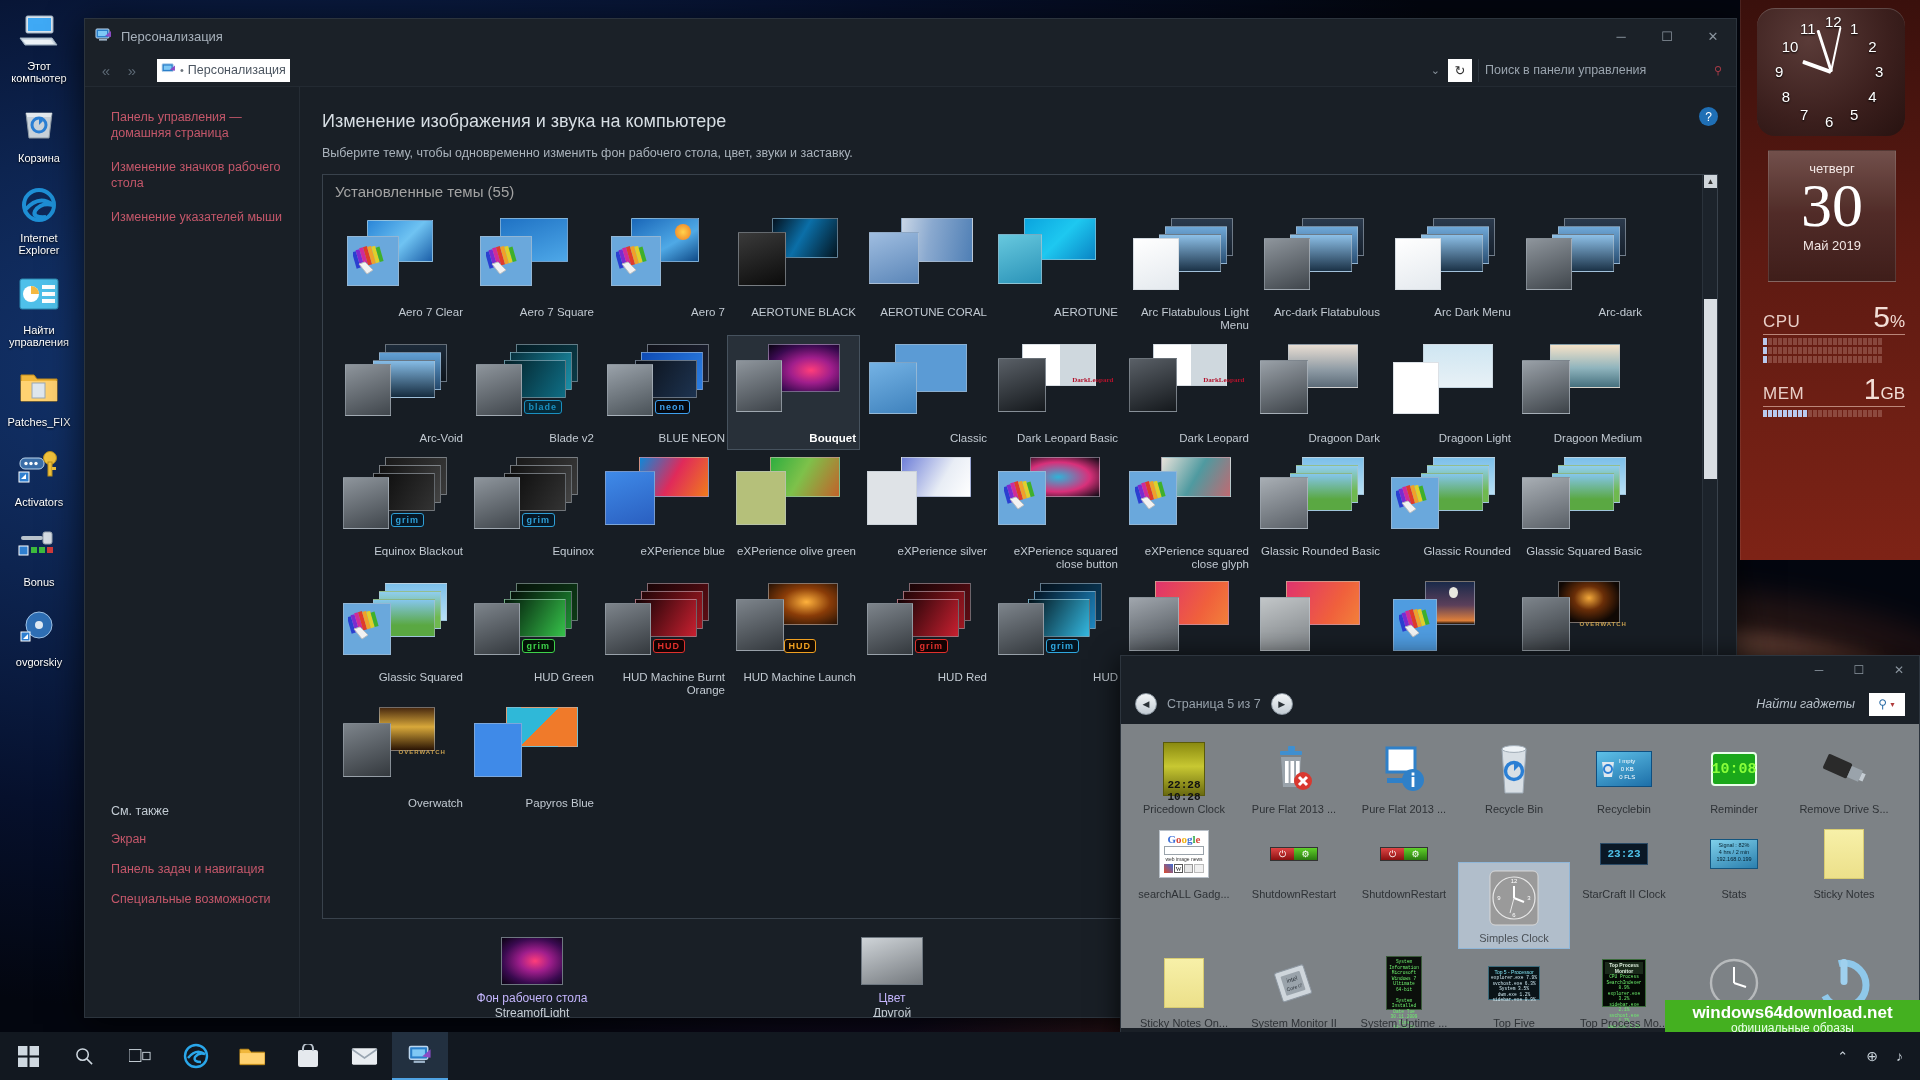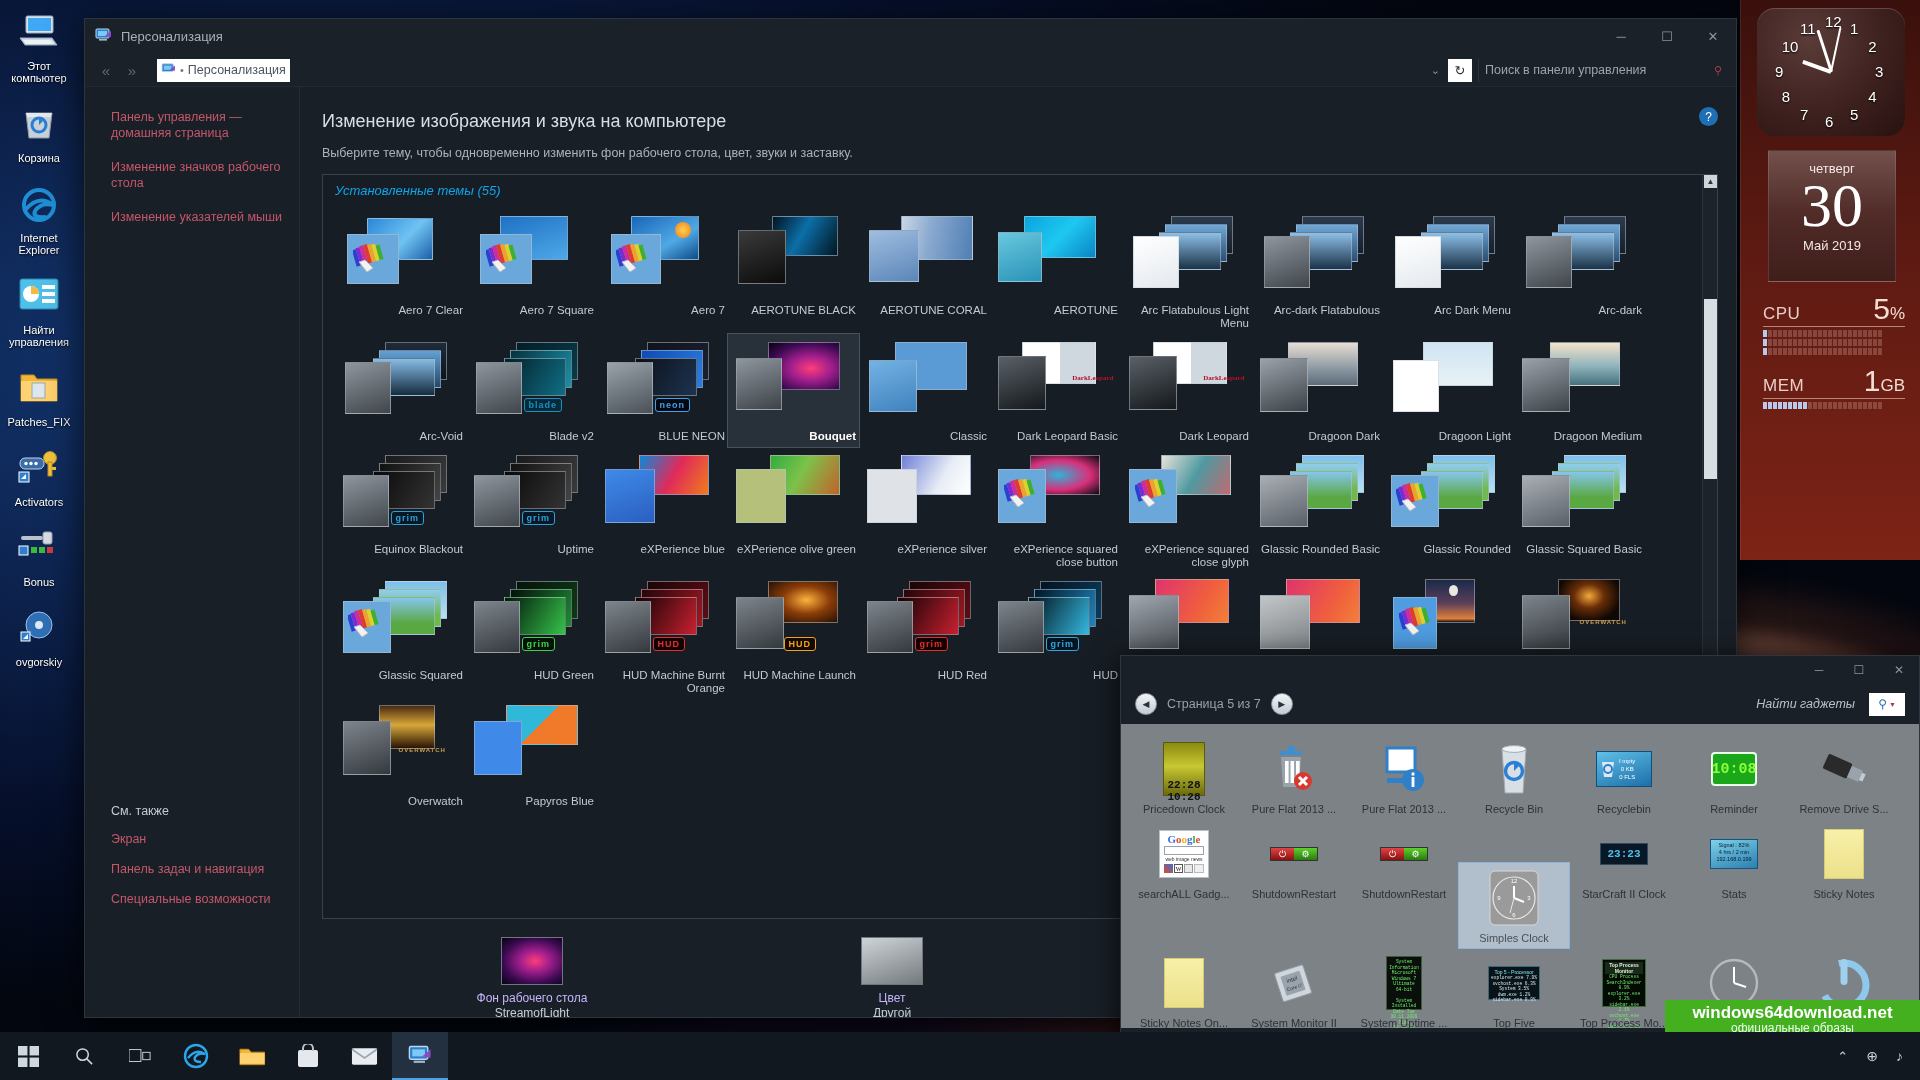--- a/index.html
+++ b/index.html
@@ -111,21 +111,21 @@
   #cp-sub{ color:#aab3bc; font-size:12.5px; margin-bottom:14px;}
   #help-btn{
     position:absolute; right:18px; top:20px; width:19px;height:19px;border-radius:50%;
     background:#1f6fb5; color:#fff; font-size:12px; display:flex;align-items:center;justify-content:center;
   }
 
   #themes-panel{
     position:relative; border:1px solid #39424c; background:#171d24;
     height:745px; overflow:hidden;
   }
-  #themes-title{ color:#0ea5e9; font-size:13px; padding:8px 0 4px 12px;font-style:italic;}
+  #themes-title{ color:#a3a3a3; font-size:15px; padding:8px 0 4px 12px;}
   #themes-grid{
     display:flex; flex-wrap:wrap; padding:6px 14px 0 12px; gap:0;
   }
   .theme{
     width:131px; padding:6px 3px 4px; text-align:right;
   }
   .theme.selected{ background:#283039; outline:1px solid #46525e;}
   .theme .thumbwrap{
     height:84px; position:relative; margin:0 auto 6px; width:120px;
   }
@@ -226,21 +226,21 @@
   .hand{ position:absolute; background:#fff; transform-origin:bottom center; border-radius:1px;}
   #cal-gadget{
     position:absolute; left:27px; top:150px; width:128px;height:132px;
     background:linear-gradient(180deg, rgba(120,90,86,.85) 0%, rgba(80,46,42,.9) 48%, rgba(60,30,27,.92) 100%);
     border:1px solid rgba(255,255,255,.12);
     text-align:center; padding-top:10px;
   }
   #cal-dow{ color:#f2e6e4; font-size:13px;}
   #cal-day{ color:#fff; font-size:62px; line-height:62px; font-family:"Liberation Serif", serif; margin-top:-2px;}
   #cal-my{ color:#f2e6e4; font-size:13px; margin-top:2px;}
-  #meter-gadget{ position:absolute; left:22px; top:296px; width:142px;}
+  #meter-gadget{ position:absolute; left:22px; top:304px; width:142px;}
   .mrow{ position:relative; height:52px;}
   .mlabel{ position:absolute; left:0; top:8px; color:#e9cfc8; font-size:17px; letter-spacing:.5px;}
   .mval{ position:absolute; right:0; top:-4px; color:#f3ded6; font-size:30px;}
   .mval span{ font-size:17px;}
   .mline{ position:absolute; left:0; right:0; top:30px; height:1px; background:rgba(255,220,205,.55);}
   .bars{ position:absolute; left:0; top:34px; display:flex; gap:1px;}
   .bar{ width:4px; height:7px; background:rgba(255,225,215,.22);}
   .bar.on{ background:#b9c9ee;}
   .bars.r2{ top:43px;} .bars.r3{ top:52px;}
 
@@ -606,21 +606,21 @@
               <div class="lbl">Equinox Blackout</div>
             </div>
             <div class="theme">
               <div class="thumbwrap">
                 <div class="scr" style="left:44px;top:2px;width:62px;height:38px;background:linear-gradient(120deg,#1a1a1a,#3a3a3a);"></div>
                 <div class="scr" style="left:38px;top:10px;width:62px;height:38px;background:linear-gradient(120deg,#111,#444);"></div>
                 <div class="scr" style="left:32px;top:18px;width:62px;height:38px;background:linear-gradient(120deg,#0a0a0a,#333);"></div>
                 <div class="scr" style="left:2px;top:22px;width:46px;height:52px;background:linear-gradient(160deg,#8e959c,#40464c);"></div>
                 <div style="position:absolute;left:50px;top:58px;padding:1px 4px;background:#071826;border:1px solid #2f9fd6;border-radius:3px;font:700 9px 'Liberation Sans',sans-serif;color:#2f9fd6;letter-spacing:1px;">grim</div>
               </div>
-              <div class="lbl">Uptime</div>
+              <div class="lbl">Equinox</div>
             </div>
             <div class="theme">
               <div class="thumbwrap">
                 <div class="scr" style="left:36px;top:2px;width:70px;height:40px;background:linear-gradient(120deg,#0f87d8,#e02a5a 50%,#f07c1c);"></div>
                 <div class="scr" style="left:2px;top:16px;width:50px;height:54px;background:linear-gradient(160deg,#3f8ae8,#2a5fc0);"></div>
               </div>
               <div class="lbl">eXPerience blue</div>
             </div>
             <div class="theme">
               <div class="thumbwrap">

